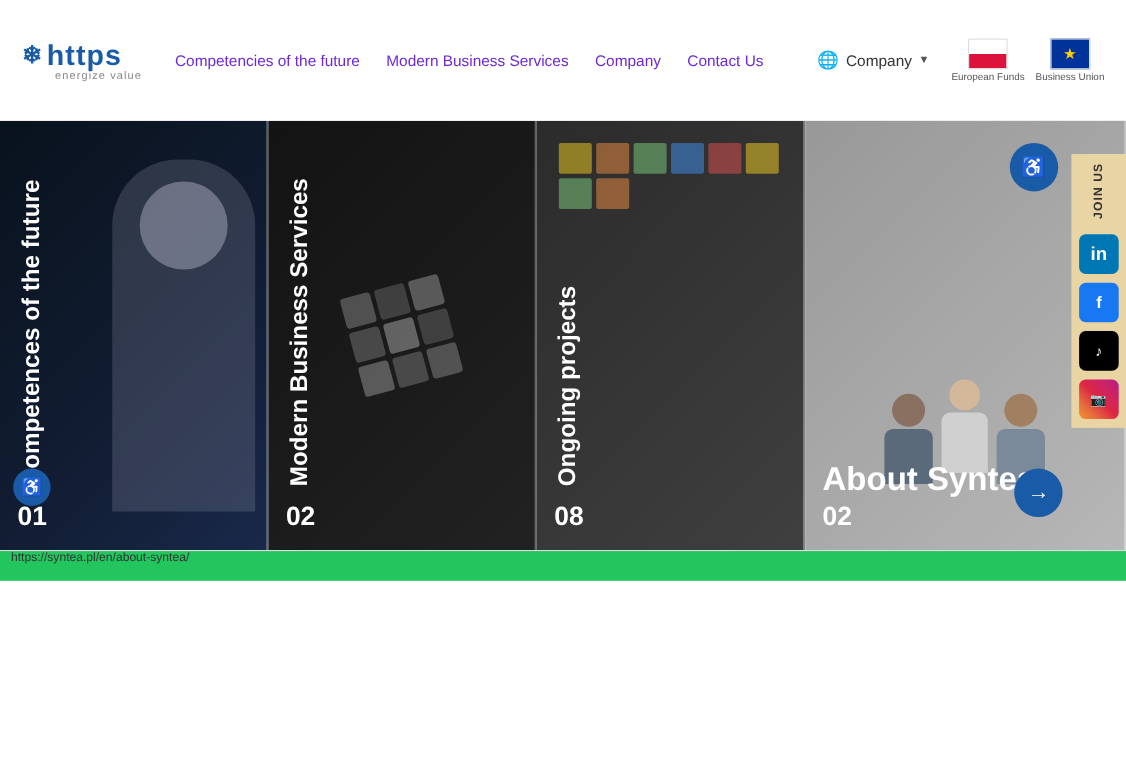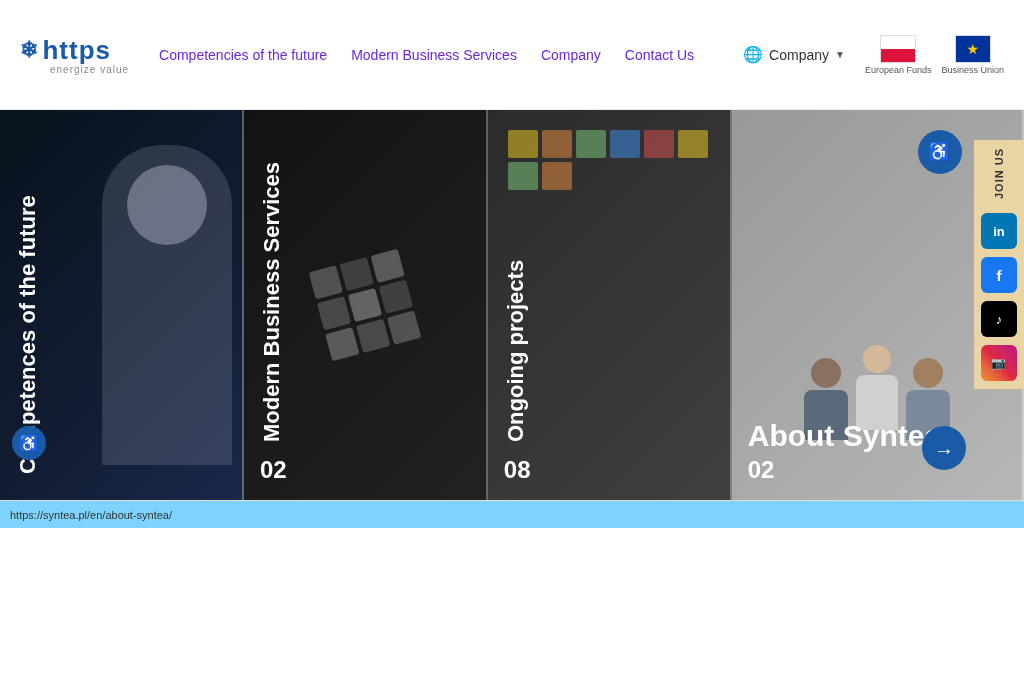--- a/index.html
+++ b/index.html
@@ -178,23 +178,22 @@
       justify-content: center;
       color: #fff;
       font-size: 20px;
       cursor: pointer;
       z-index: 10;
     }
 
     
     .status-bar {
       height: 28px;
-      background: #7dd3fc;
-      display: flex;
-      align-items: center;
+      background: #22c55e;
+      display: flex;
       padding: 0 10px;
       font-size: 11px;
       color: #333;
       border-top: 1px solid #ddd;
     }
     .accessibility-circle {
       position: absolute;
       bottom: 40px;
       left: 12px;
       width: 34px;
@@ -282,20 +281,21 @@
   <div class="hero-panel" style="background: linear-gradient(135deg, #0d1b2a 0%, #1a2a4a 60%, #243b6a 100%); position:relative; overflow:hidden;">
     <div style="position:absolute;inset:0;background:rgba(0,0,0,0.3);"></div>
 
     <div style="position:absolute;top:0;right:0;bottom:0;left:0;display:flex;align-items:center;justify-content:flex-end;padding-right:10px;">
       <div style="width:130px;height:320px;background:rgba(180,180,200,0.2);border-radius:60px 60px 0 0;position:relative;">
         <div style="width:80px;height:80px;border-radius:50%;background:rgba(200,200,220,0.4);position:absolute;top:20px;left:50%;transform:translateX(-50%);"></div>
       </div>
     </div>
     <div class="panel-inner">
       <div class="panel-vert-title">Competences of the future</div>
+      <div class="panel-num">01</div>
     </div>
   </div>
 
   <div class="hero-panel" style="background: linear-gradient(135deg, #1a1a1a 0%, #2d2d2d 100%); position:relative; overflow:hidden;">
     <div style="position:absolute;inset:0;background:rgba(0,0,0,0.25);"></div>
 
     <div style="position:absolute;inset:0;display:flex;align-items:center;justify-content:center;">
       <div style="display:grid;grid-template-columns:repeat(3,28px);grid-template-rows:repeat(3,28px);gap:4px;opacity:0.5;transform:rotate(-15deg);">
         <div style="background:#888;border-radius:3px;"></div>
           <div style="background:#666;border-radius:3px;"></div>
@@ -358,21 +358,21 @@
     </div>
   </div>
 
   <div class="accessibility-btn" style="right:62px; top:20px;">
     <span>♿</span>
   </div>
 
   <div class="join-us-sidebar">
     <span class="join-us-text">JOIN US</span>
     <div class="social-icon-btn social-linkedin">
-      <span style="font-weight:bold;font-size:13px;">in</span>
+      <span style="font-weight:bold;font-size:17px;">in</span>
     </div>
     <div class="social-icon-btn social-facebook">
       <span style="font-weight:bold;font-size:15px;">f</span>
     </div>
     <div class="social-icon-btn social-tiktok">
       <span style="font-size:13px;">♪</span>
     </div>
     <div class="social-icon-btn social-instagram">
       <span style="font-size:12px;">📷</span>
     </div>

